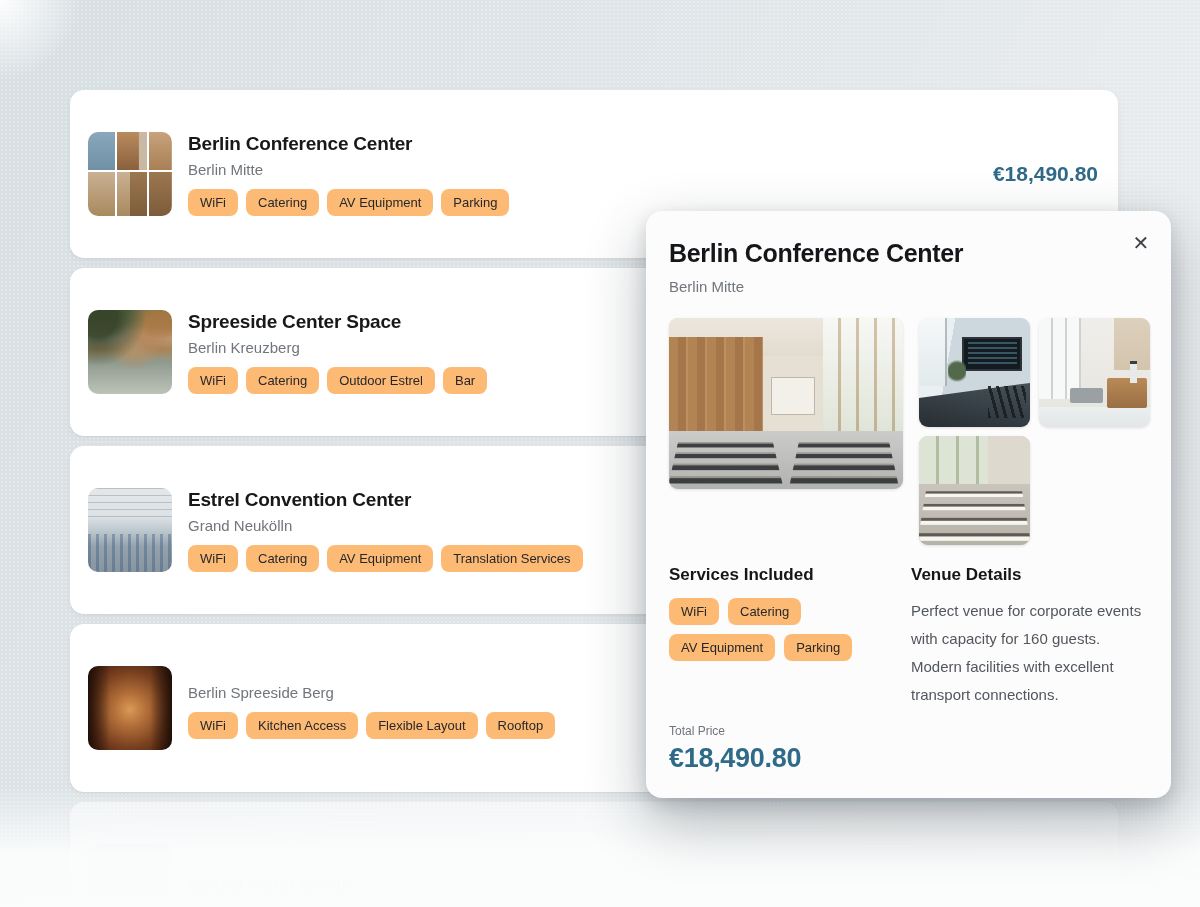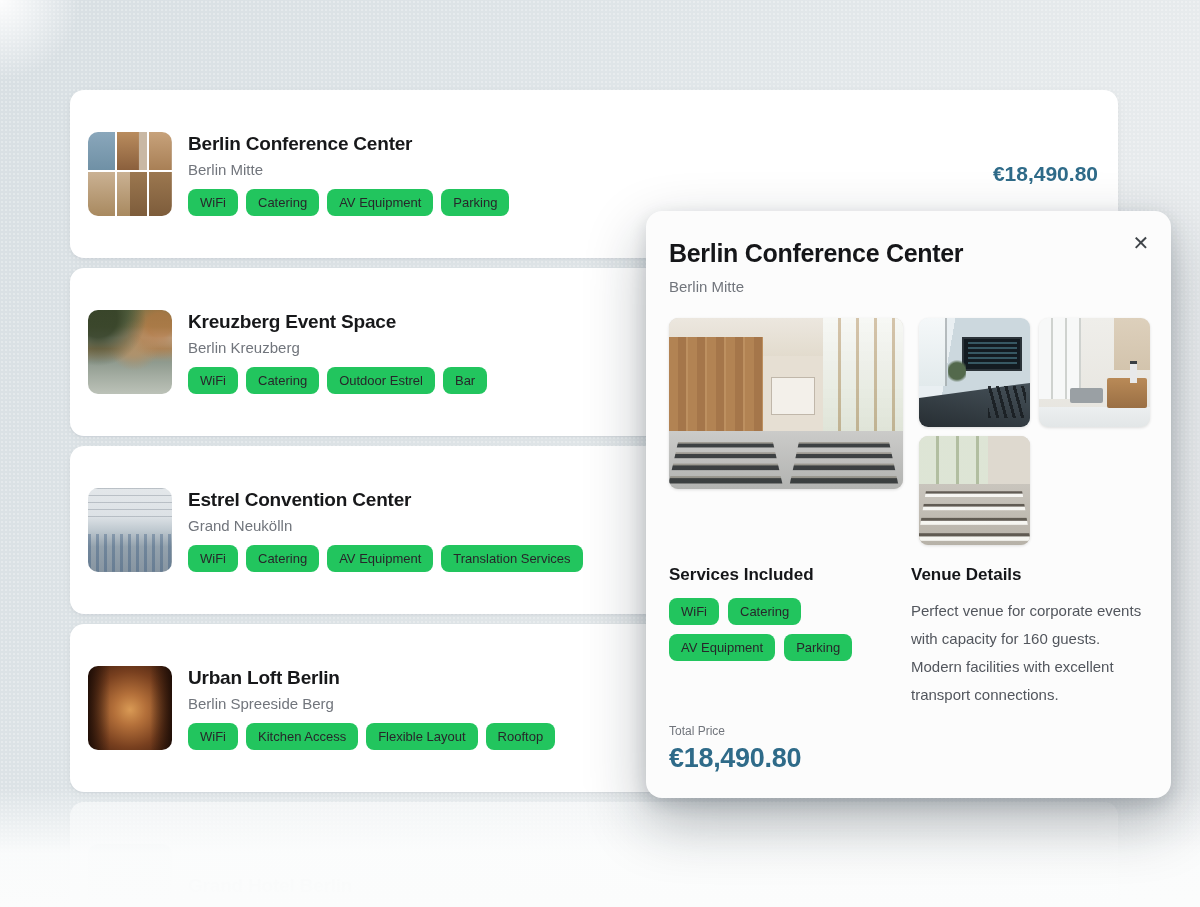--- a/index.html
+++ b/index.html
@@ -25,21 +25,21 @@
     display:flex; align-items:center; padding:0 20px 0 18px; position:relative;
     box-shadow:0 1px 2px rgba(16,24,40,.05), 0 2px 10px rgba(16,24,40,.04);
   }
   .thumb { width:84px; height:84px; border-radius:10px; margin-right:16px; flex:0 0 auto;
            position:relative; overflow:hidden; }
   .card-info { flex:1; min-width:0; }
   .card-title { font-size:19px; font-weight:700; color:#17181a; letter-spacing:-.2px; }
   .card-loc { font-size:15px; color:#71757c; margin-top:6px; }
   .tag-row { display:flex; gap:8px; margin-top:11px; flex-wrap:wrap; }
   .tag {
-    background:#22c55e; color:#27272a; font-size:13px; font-weight:500;
+    background:#fdba74; color:#27272a; font-size:13px; font-weight:500;
     padding:6px 12px; border-radius:8px; white-space:nowrap;
   }
   .card-price { font-size:21px; font-weight:700; color:#2f6b89; margin-left:16px; white-space:nowrap; }
 
   .card.faded { opacity:.55; }
   .card.faded .card-title { color:#b9c0c6; }
   .card.faded .thumb { background:#eef1f3; }
 
   
   .thumb-collage{
@@ -181,21 +181,21 @@
         <span class="tag">AV Equipment</span>
         <span class="tag">Parking</span>
       </div>
     </div>
     <div class="card-price">€18,490.80</div>
   </div>
 
   <div class="card">
     <div class="thumb thumb-river"></div>
     <div class="card-info">
-      <div class="card-title">Kreuzberg Event Space</div>
+      <div class="card-title">Spreeside Center Space</div>
       <div class="card-loc">Berlin Kreuzberg</div>
       <div class="tag-row">
         <span class="tag">WiFi</span>
         <span class="tag">Catering</span>
         <span class="tag">Outdoor Estrel</span>
         <span class="tag">Bar</span>
       </div>
     </div>
   </div>
 
@@ -209,21 +209,20 @@
         <span class="tag">Catering</span>
         <span class="tag">AV Equipment</span>
         <span class="tag">Translation Services</span>
       </div>
     </div>
   </div>
 
   <div class="card">
     <div class="thumb thumb-loft"></div>
     <div class="card-info">
-      <div class="card-title">Urban Loft Berlin</div>
       <div class="card-loc">Berlin Spreeside Berg</div>
       <div class="tag-row">
         <span class="tag">WiFi</span>
         <span class="tag">Kitchen Access</span>
         <span class="tag">Flexible Layout</span>
         <span class="tag">Rooftop</span>
       </div>
     </div>
   </div>
 

